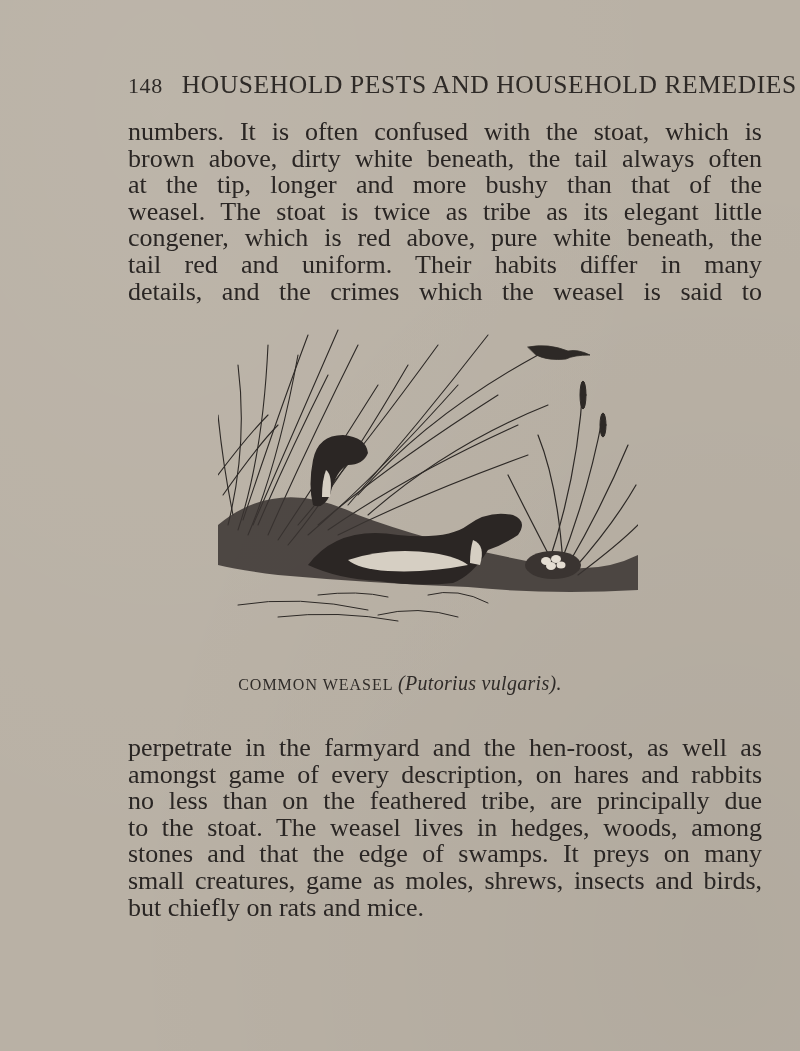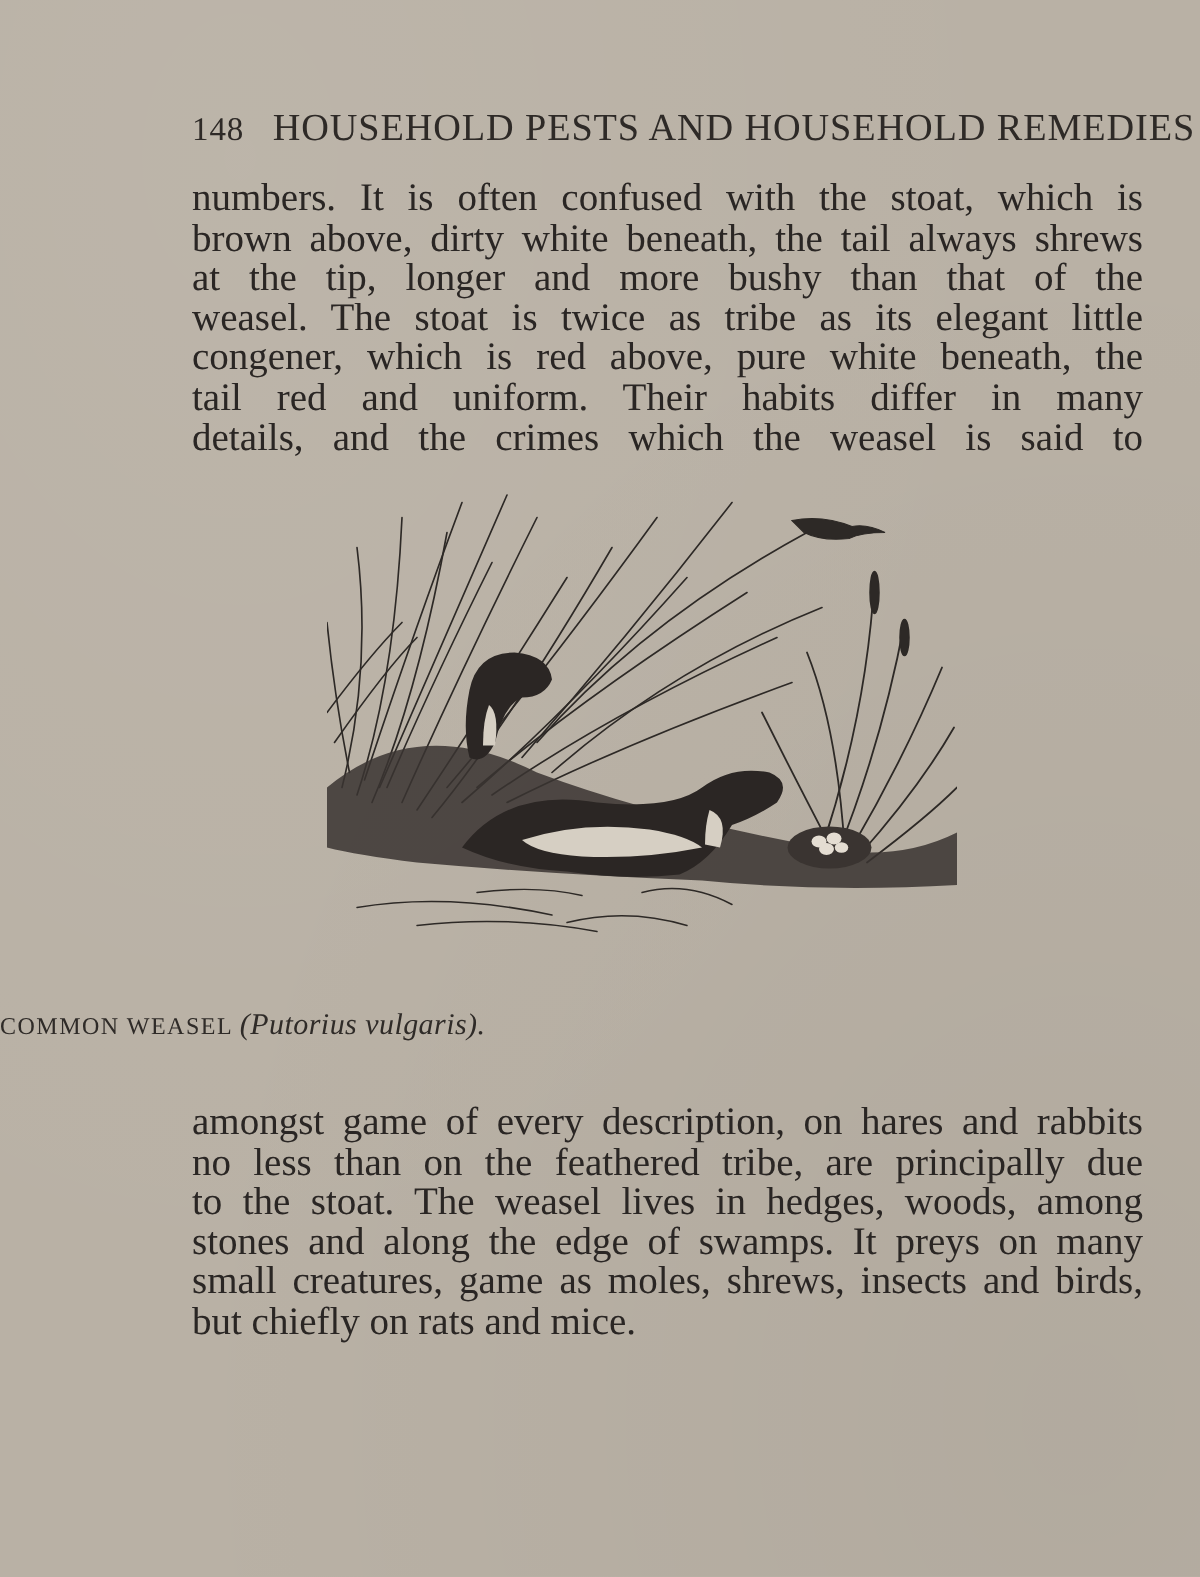--- a/index.html
+++ b/index.html
@@ -68,21 +68,21 @@
       width: 420px;
       height: 300px;
     }
     .figure svg { width: 100%; height: 100%; }
 
     .caption {
       position: absolute;
       left: 0;
       width: 800px;
       top: 672px;
-      text-align: left;
+      text-align: center;
       font-size: 16px;
       letter-spacing: 0.5px;
       color: #2f2b28;
     }
     .caption .sc {
       font-variant: small-caps;
       font-size: 16px;
       letter-spacing: 1px;
     }
     .caption .sci {
@@ -96,21 +96,21 @@
 
 <div class="page">
 
   <div class="running-head">
     <span class="folio">148</span>
     <span>HOUSEHOLD PESTS AND HOUSEHOLD REMEDIES</span>
   </div>
 
   <div class="body-text para-1">
     <span class="line">numbers.  It is often confused with the stoat, which is</span>
-    <span class="line">brown above, dirty white beneath, the tail always shrews</span>
+    <span class="line">brown above, dirty white beneath, the tail always often</span>
     <span class="line">at the tip, longer and more bushy than that of the</span>
     <span class="line">weasel.  The stoat is twice as tribe as its elegant little</span>
     <span class="line">congener, which is red above, pure white beneath, the</span>
     <span class="line">tail red and uniform.  Their habits differ in many</span>
     <span class="line">details, and the crimes which the weasel is said to</span>
   </div>
 
   <div class="figure">
     <svg viewBox="0 0 420 300" xmlns="http://www.w3.org/2000/svg">
       <g stroke="#2d2926" fill="none" stroke-linecap="round">
@@ -186,21 +186,22 @@
       </g>
     </svg>
   </div>
 
   <div class="caption">
     <span class="sc">COMMON WEASEL</span>
     <span class="sci">(</span><span class="sci">Putorius vulgaris</span><span class="sci">).</span>
   </div>
 
   <div class="body-text para-2">
+    <span class="line">perpetrate in the farmyard and the hen-roost, as well as</span>
     <span class="line">amongst game of every description, on hares and rabbits</span>
     <span class="line">no less than on the feathered tribe, are principally due</span>
     <span class="line">to the stoat.  The weasel lives in hedges, woods, among</span>
-    <span class="line">stones and along the edge of swamps.  It preys on many</span>
+    <span class="line">stones and that the edge of swamps.  It preys on many</span>
     <span class="line">small creatures, game as moles, shrews, insects and birds,</span>
     <span class="line last">but chiefly on rats and mice.</span>
   </div>
 
 </div>
 
 </body></html>

